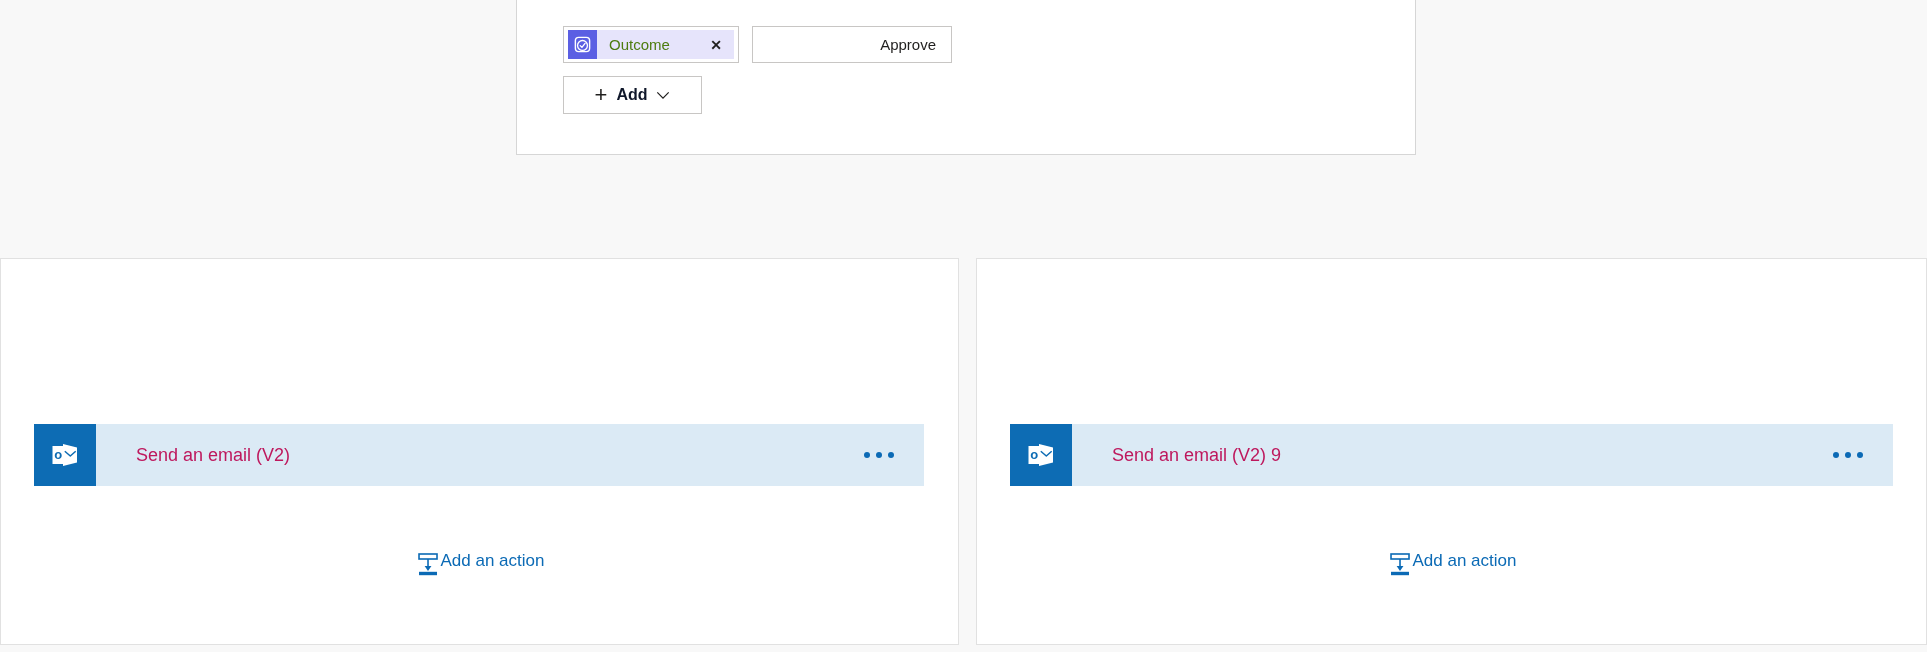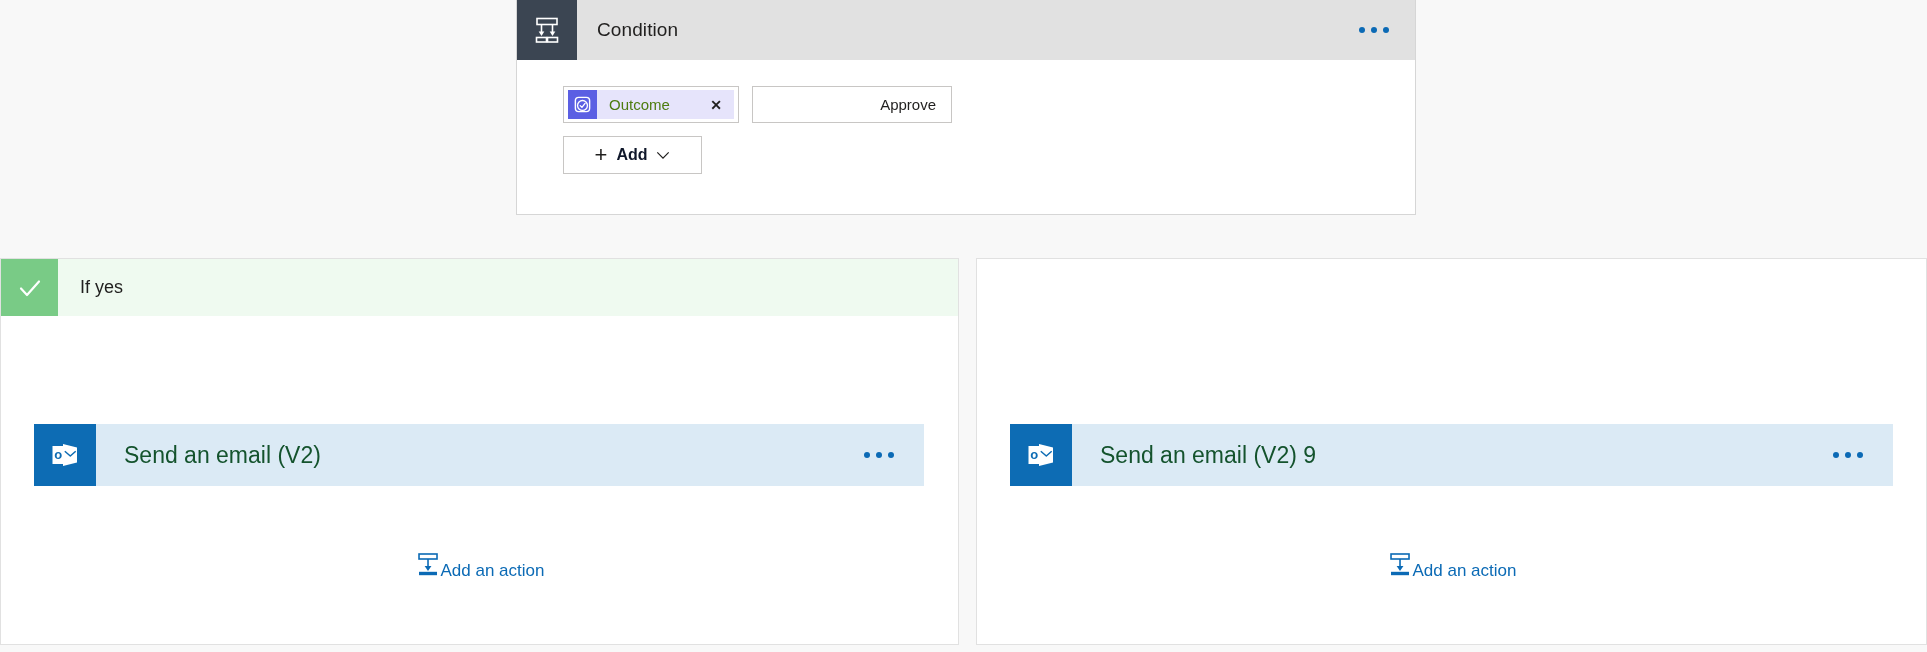--- a/index.html
+++ b/index.html
@@ -222,66 +222,47 @@
   .action-icon {
     width: 62px;
     height: 62px;
     background: #0d6cb4;
     flex: 0 0 auto;
     display: flex;
     align-items: center;
     justify-content: center;
   }
   .action-title {
-    margin-left: 28px;
-    font-size: 23px;
-    color: #14532d;
+    margin-left: 40px;
+    font-size: 18px;
+    color: #be185d;
   }
   .action-card .ellipsis { right: 26px; }
 
   
   .add-action {
     position: absolute;
     top: 292px;
     display: flex;
-    align-items: flex-end;
+    align-items: flex-start;
     cursor: pointer;
     transform: translateX(-50%);
   }
   .branch-yes .add-action { left: 50%; }
   .branch-no  .add-action { left: 50%; }
   .add-action .lbl {
     font-size: 17px;
     color: #0b6ab5;
   }
 </style>
 </head>
 <body>
 
 <div class="condition-card">
 
-  <div class="condition-header">
-    <div class="condition-icon-box">
-      <svg width="30" height="30" viewBox="0 0 30 30">
-        <rect x="5" y="3.5" width="20" height="6" fill="none" stroke="#ffffff" stroke-width="1.6"></rect>
-        <line x1="9.5" y1="9.5" x2="9.5" y2="18" stroke="#ffffff" stroke-width="1.6"></line>
-        <line x1="20.5" y1="9.5" x2="20.5" y2="18" stroke="#ffffff" stroke-width="1.6"></line>
-        <polygon points="9.5,21 6.7,16.5 12.3,16.5" fill="#ffffff"></polygon>
-        <polygon points="20.5,21 17.7,16.5 23.3,16.5" fill="#ffffff"></polygon>
-        <rect x="4.5" y="22.5" width="10" height="4.5" fill="none" stroke="#ffffff" stroke-width="1.6"></rect>
-        <rect x="15.5" y="22.5" width="10" height="4.5" fill="none" stroke="#ffffff" stroke-width="1.6"></rect>
-      </svg>
-    </div>
-    <div class="condition-title">Condition</div>
-    <div class="ellipsis">
-      <i></i>
-        <i></i>
-        <i></i>
-    </div>
-  </div>
 
   <div class="condition-body">
     <div class="cond-row">
 
       <div class="token-field">
         <div class="token">
           <span class="token-icon">
             <svg width="19" height="19" viewBox="0 0 20 20">
               <rect x="2.5" y="2.5" width="15" height="15" rx="3.5" ry="3.5" fill="none" stroke="#ffffff" stroke-width="1.5"></rect>
               <circle cx="10" cy="11" r="5.2" fill="#5b5fe3" stroke="#ffffff" stroke-width="1.4"></circle>
@@ -306,28 +287,20 @@
       <span>
         <svg width="14" height="9" viewBox="0 0 16 10">
           <polyline points="1.5,1.5 8,8 14.5,1.5" fill="none" stroke="#201f1e" stroke-width="1.4"></polyline>
         </svg>
       </span>
     </div>
   </div>
 </div>
 
 <div class="branch branch-yes">
-  <div class="branch-header">
-    <div class="branch-badge">
-      <svg width="30" height="30" viewBox="0 0 30 30">
-        <polyline points="6,15.5 12,22 24,8.5" fill="none" stroke="#ffffff" stroke-width="2.2" stroke-linecap="round" stroke-linejoin="round"></polyline>
-      </svg>
-    </div>
-    <div class="branch-label">If yes</div>
-  </div>
 
   <div class="action-card">
     <div class="action-icon">
       <svg width="36" height="36" viewBox="0 0 36 36">
         <path d="M16 7 L16 29 L30 25.5 L30 10.5 Z" fill="#ffffff"></path>
         <path d="M17.5 13.5 L29 13.5 L29 24.3 L17.5 24.3 Z" fill="#ffffff"></path>
         <path d="M17.8 14.2 L23.3 19 L28.7 14.2" fill="none" stroke="#0d6cb4" stroke-width="1.5" stroke-linejoin="round"></path>
         <rect x="5.5" y="9" width="11.5" height="18" fill="#ffffff"></rect>
         <text x="11.2" y="22.2" font-family="Liberation Sans, sans-serif" font-size="13" font-weight="bold" fill="#0d6cb4" text-anchor="middle">o</text>
       </svg>

